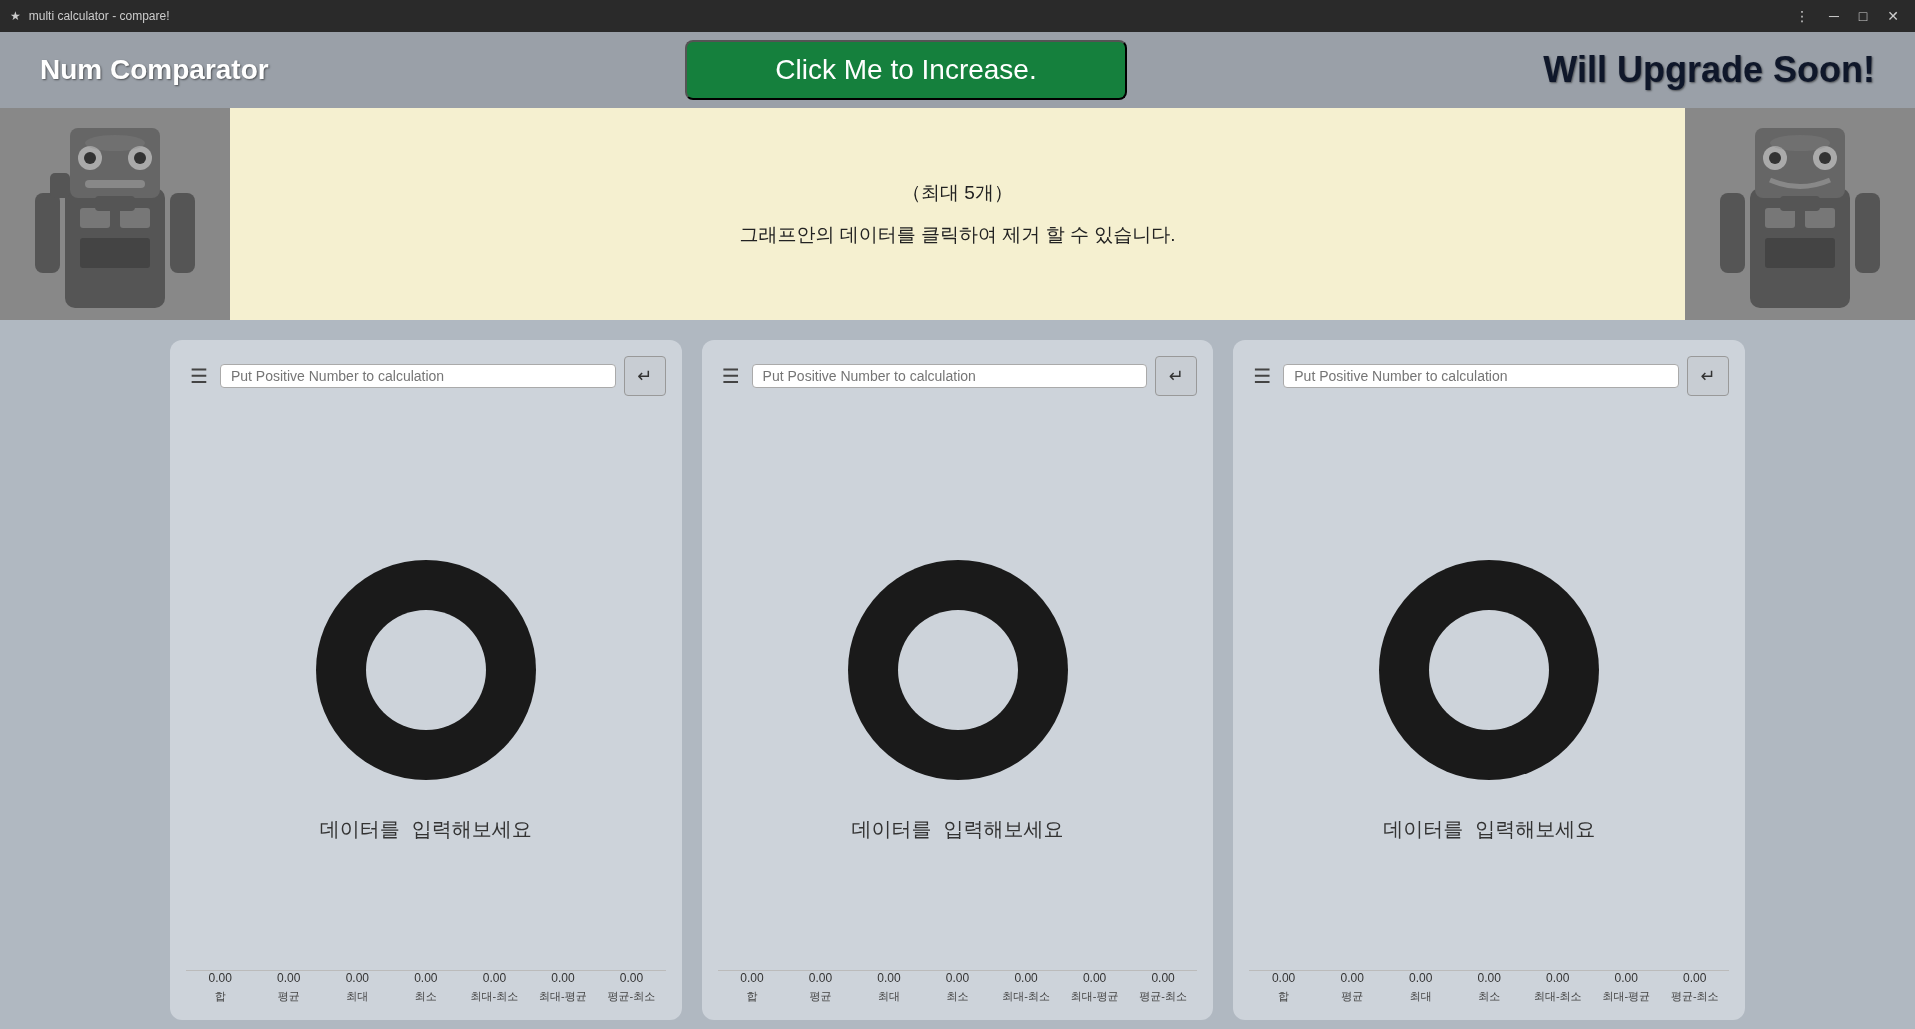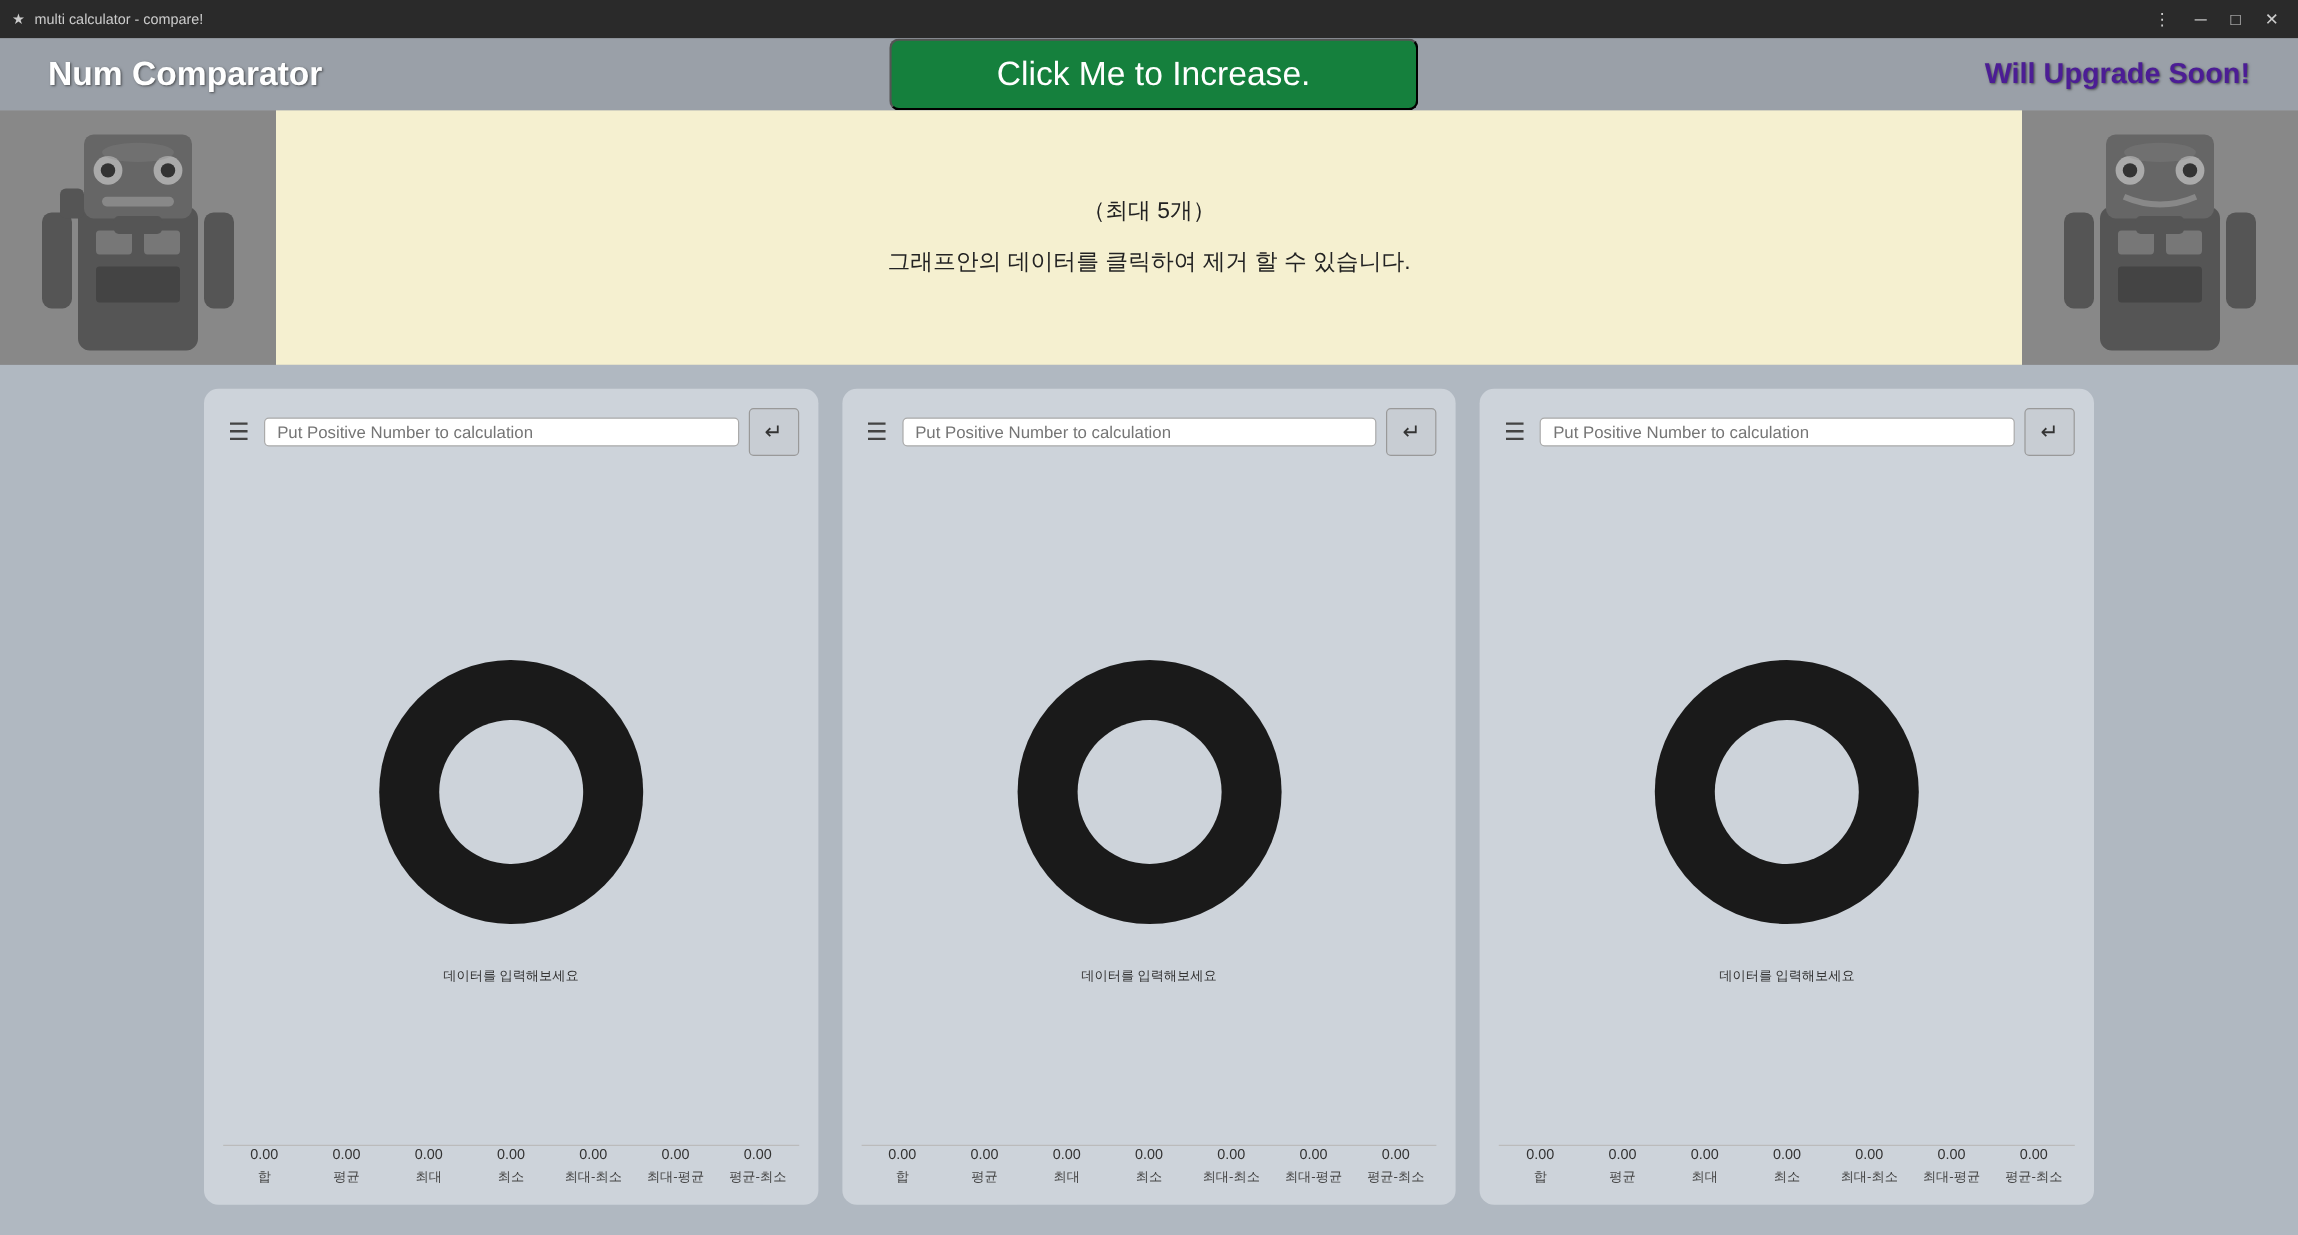--- a/index.html
+++ b/index.html
@@ -27,21 +27,21 @@
     .title-bar-controls span {
       cursor: pointer;
       font-size: 14px;
       color: #ccc;
       padding: 2px 6px;
     }
 
     
     .app-header {
       background: #9aa0a8;
-      height: 60px;
+      height: 76px;
       display: flex;
       align-items: center;
       justify-content: space-between;
       padding: 0 40px;
       position: relative;
     }
     .app-header-title-left {
       color: #fff;
       font-size: 28px;
       font-weight: bold;
@@ -50,22 +50,22 @@
     .app-header-center {
       background: #15803d;
       color: #fff;
       font-size: 28px;
       padding: 12px 88px;
       border-radius: 8px;
       cursor: pointer;
       font-weight: 500;
     }
     .app-header-title-right {
-      color: #4c1d95;
-      font-size: 24px;
+      color: #0f172a;
+      font-size: 36px;
       font-weight: bold;
       text-shadow: 1px 1px 2px rgba(0,0,0,0.5);
     }
 
     
     .hero-section {
       position: relative;
       height: 212px;
       background: #9aa0a8;
       display: flex;
@@ -174,24 +174,24 @@
       position: relative;
       width: 260px;
       height: 260px;
     }
     .donut-svg {
       width: 260px;
       height: 260px;
     }
     .chart-label {
       margin-top: 16px;
-      font-size: 11px;
+      font-size: 20px;
       color: #333;
       text-align: center;
-      font-family: Liberation Serif, serif;
+      font-family: Liberation Mono, monospace;
     }
 
     
     .stats-row {
       margin-top: auto;
       border-top: 1px solid #bbb;
     }
     .stats-values {
       display: flex;
       justify-content: space-between;

